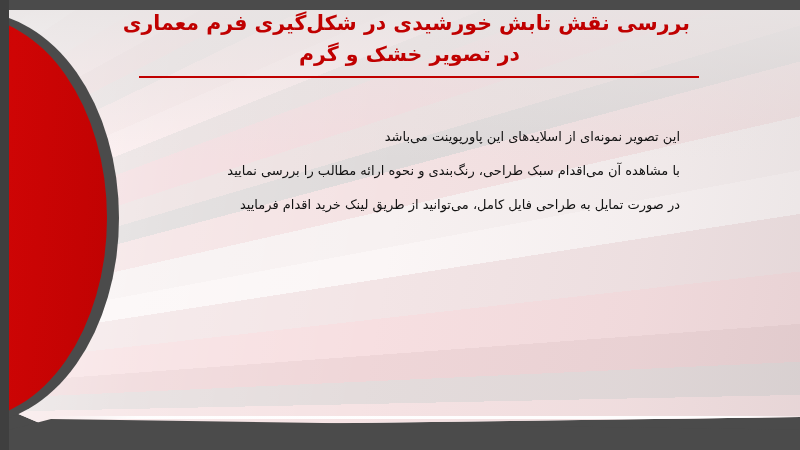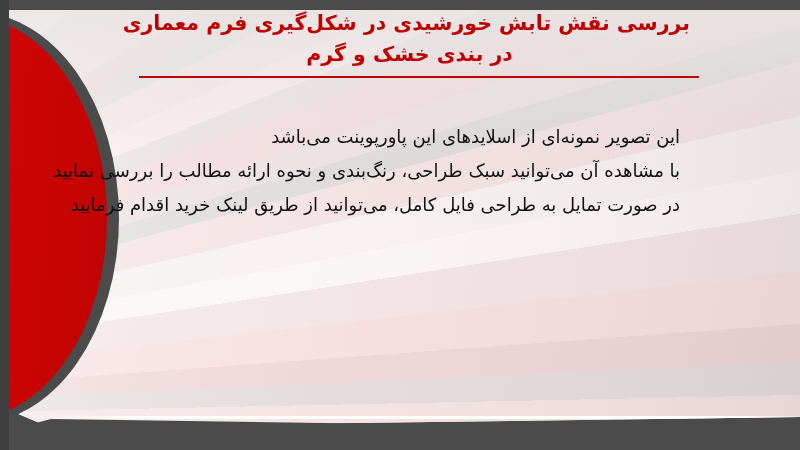--- a/index.html
+++ b/index.html
@@ -150,21 +150,21 @@
   .body-block {
     position: absolute;
     right: 120px;
     left: 120px;
     top: 120px;
     direction: rtl;
     text-align: right;
   }
   .body-line {
     color: #111111;
-    font-size: 18px;
+    font-size: 13px;
     font-weight: 400;
     line-height: 34px;
     white-space: nowrap;
     text-align: right;
   }
 </style>
 </head>
 <body>
 
 <div class="slide">
@@ -178,24 +178,24 @@
     <div class="panel-inner-hl"></div>
   </div>
 
   <div class="ellipse-outline"></div>
   <div class="ellipse-red"></div>
 
   <div class="bottom-band"></div>
 
   <div class="title-block">
     <div class="title-line">بررسی نقش تابش خورشیدی در شکل‌گیری فرم معماری</div>
-    <div class="title-line">در بندی خشک و گرم</div>
+    <div class="title-line">در تصویر خشک و گرم</div>
   </div>
 
   <div class="title-rule"></div>
 
   <div class="body-block">
     <div class="body-line">این تصویر نمونه‌ای از اسلایدهای این پاورپوینت می‌باشد</div>
-    <div class="body-line">با مشاهده آن می‌توانید سبک طراحی، رنگ‌بندی و نحوه ارائه مطالب را بررسی نمایید</div>
+    <div class="body-line">با مشاهده آن می‌اقدام سبک طراحی، رنگ‌بندی و نحوه ارائه مطالب را بررسی نمایید</div>
     <div class="body-line">در صورت تمایل به طراحی فایل کامل، می‌توانید از طریق لینک خرید اقدام فرمایید</div>
   </div>
 
 </div>
 
 </body></html>

